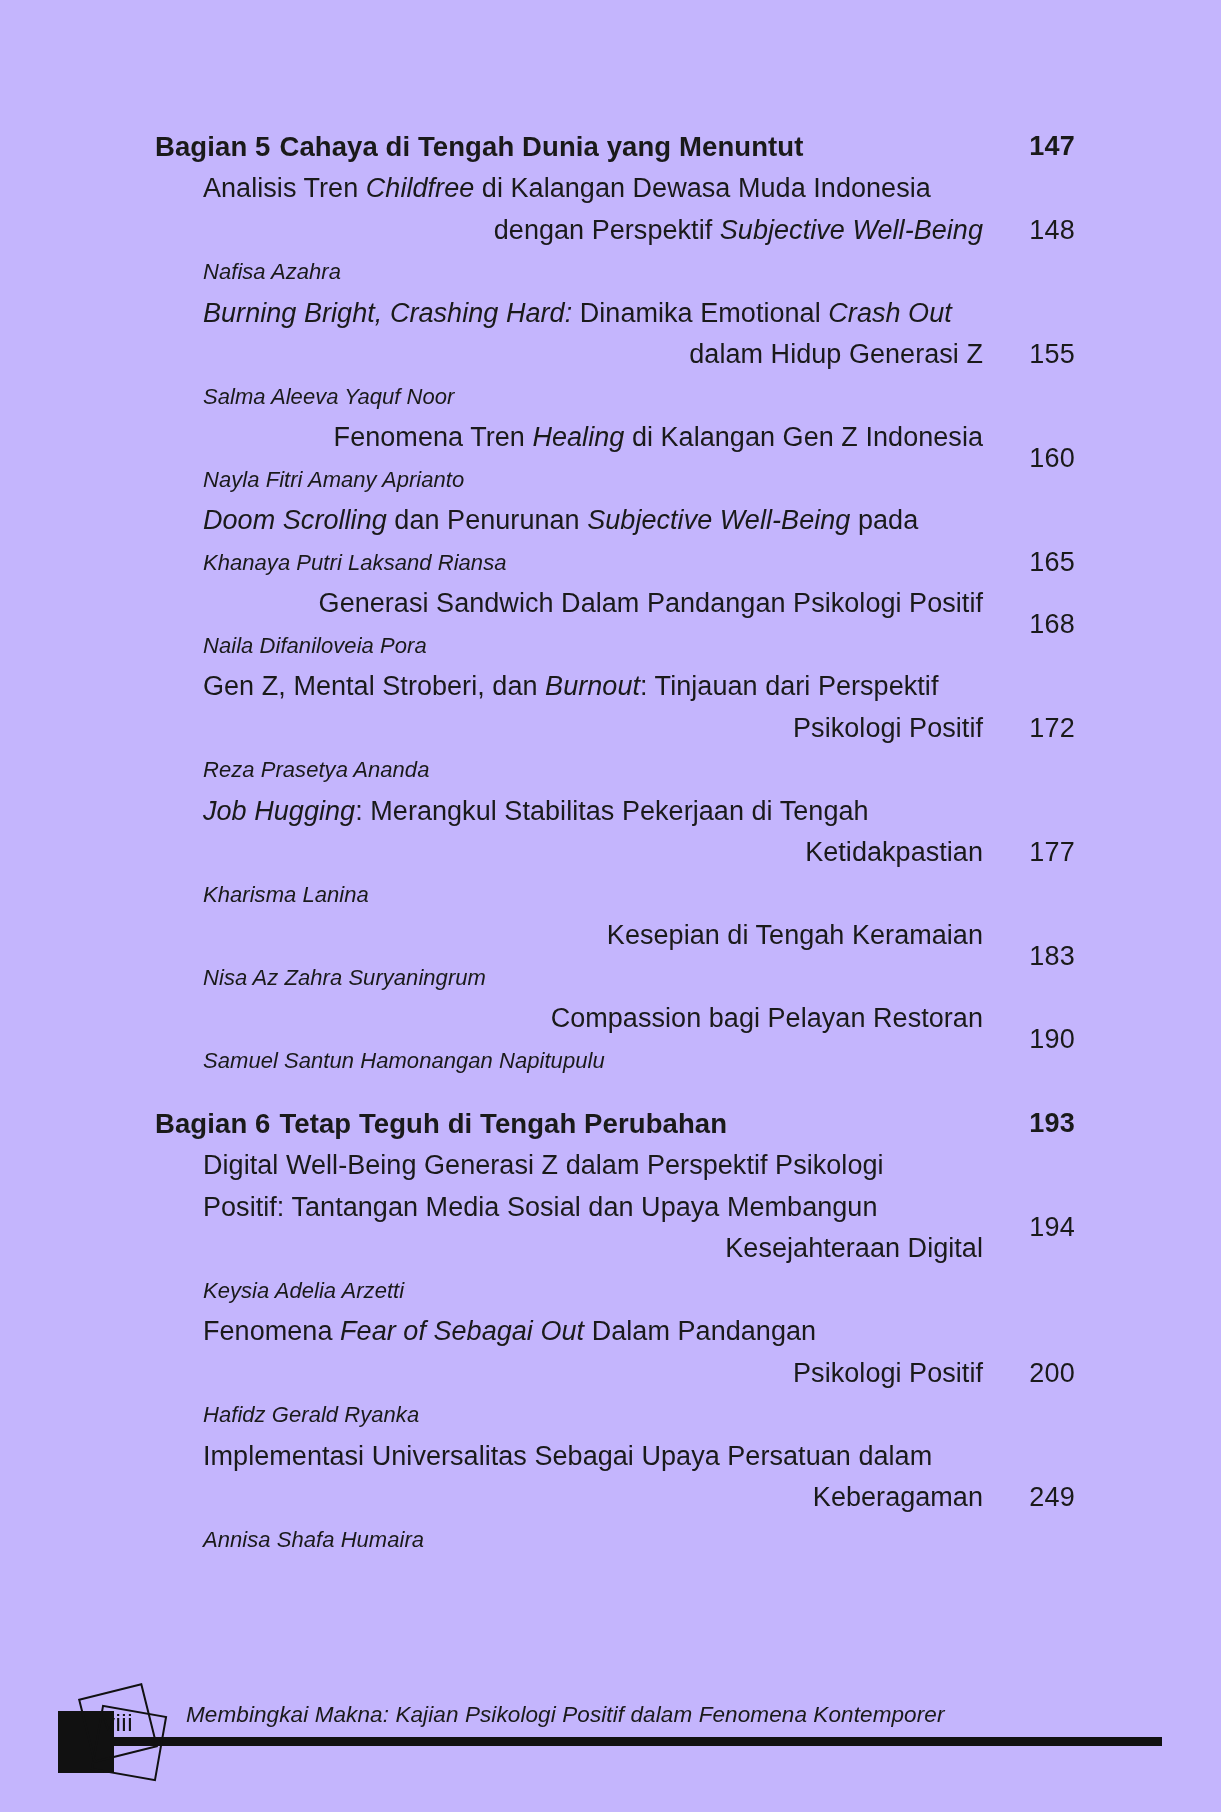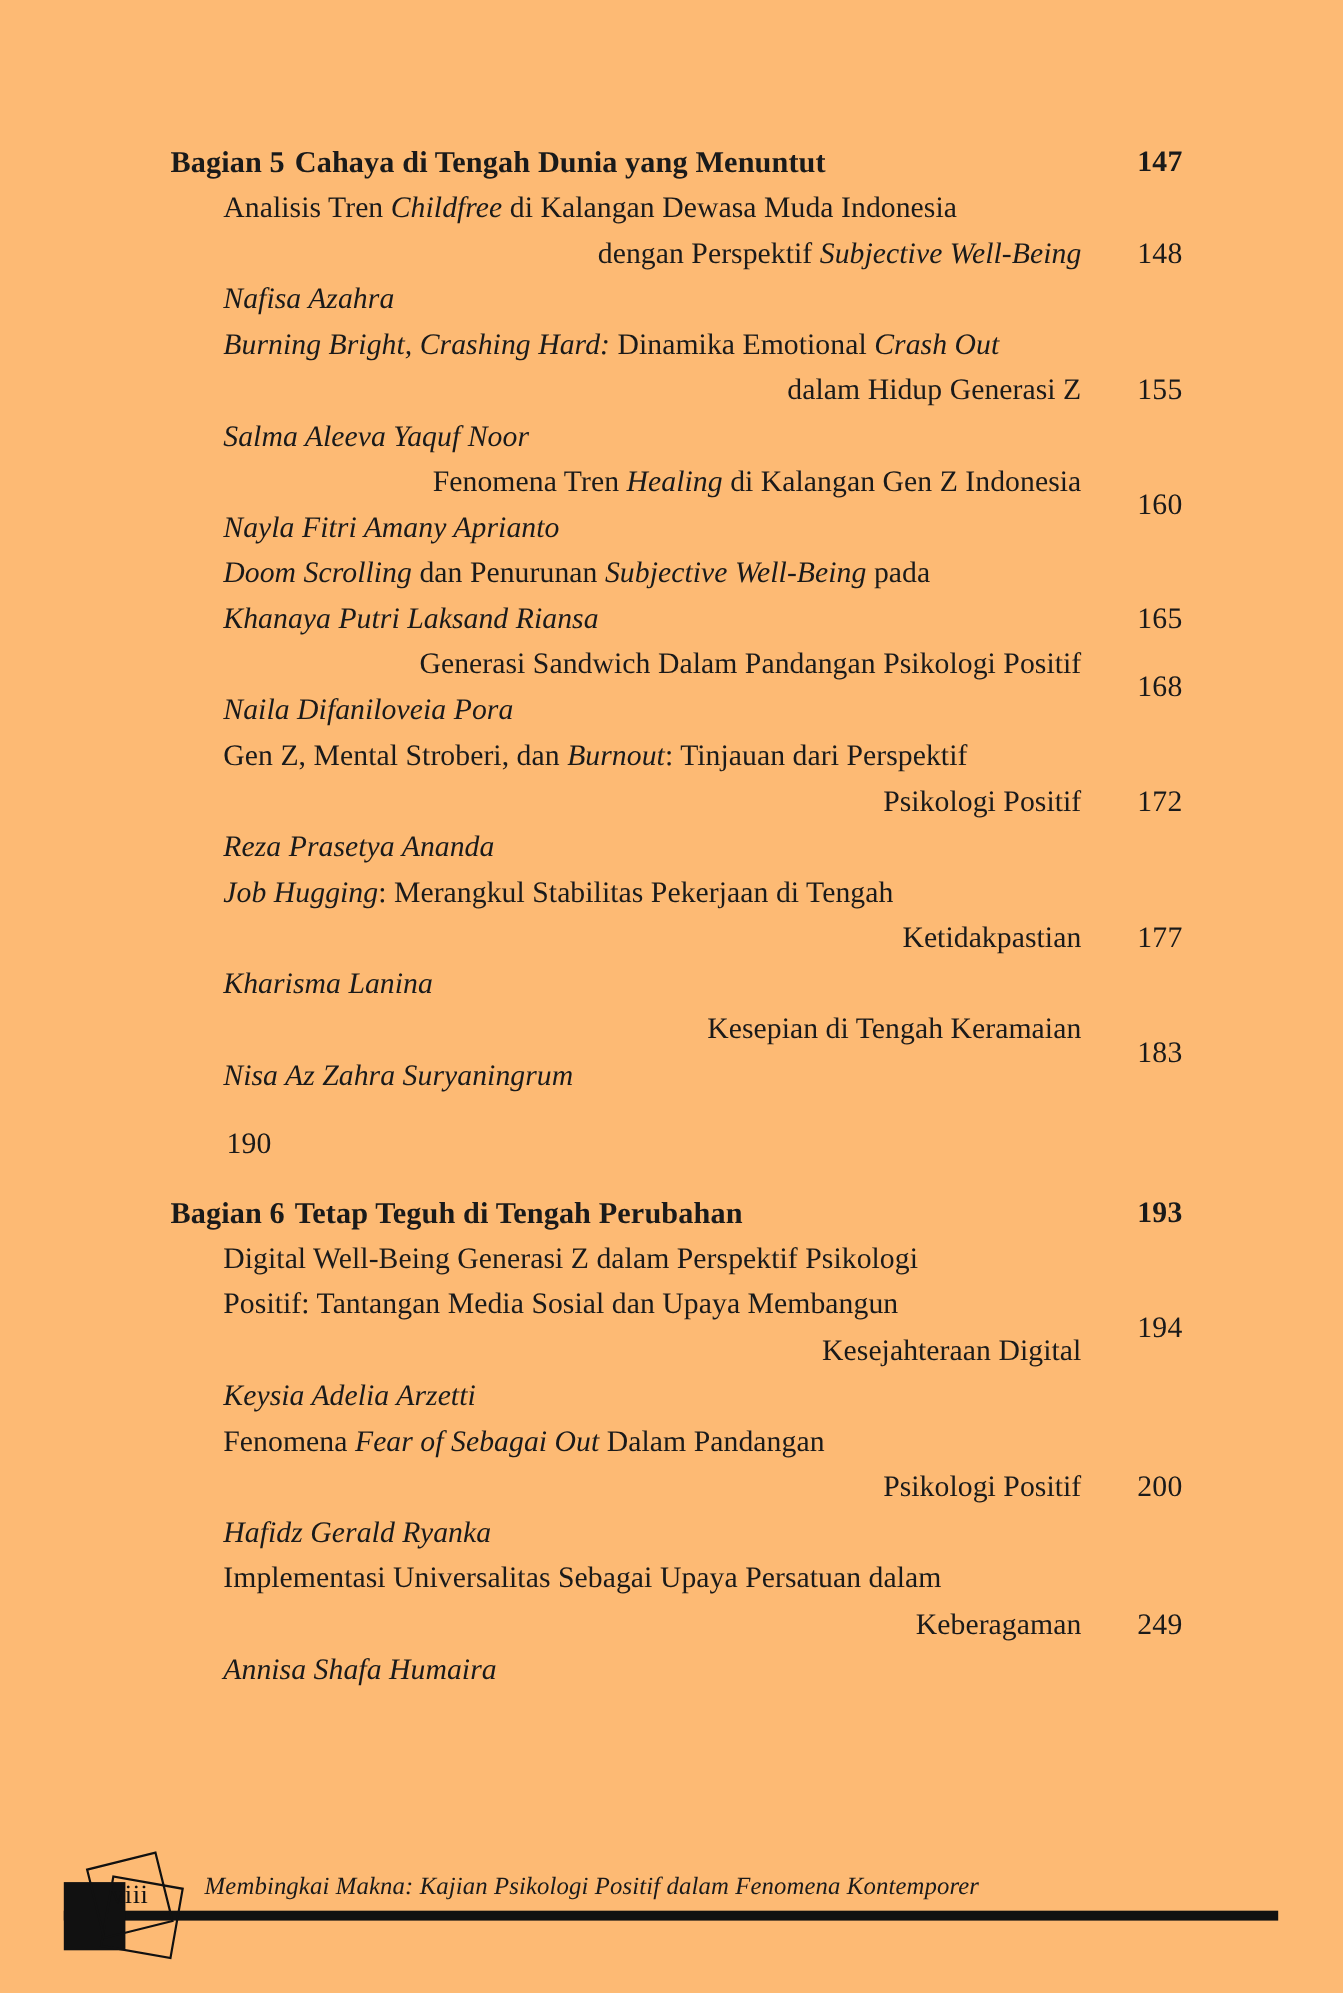--- a/index.html
+++ b/index.html
@@ -4,22 +4,22 @@
 <style>
   html, body {
     margin: 0;
     padding: 0;
     background: #ffffff;
   }
   .page {
     position: relative;
     width: 1221px;
     height: 1812px;
-    background: #fdba74;
-    font-family: Liberation Serif, serif;
+    background: #c4b5fd;
+    font-family: Liberation Sans, sans-serif;
     color: #1a1a1a;
     overflow: hidden;
   }
 
   
   .toc {
     position: absolute;
     left: 155px;
     top: 126px;
     width: 920px;
@@ -64,21 +64,21 @@
     line-height: 41.5px;
     margin: 0;
     text-align: justify;
     text-justify: inter-word;
     letter-spacing: 0.05px;
   }
   .entry-title.last-line { text-align: right; }
 
   .entry-author {
     font-style: italic;
-    font-size: 27px;
+    font-size: 22px;
     line-height: 41.5px;
     margin: 0;
     letter-spacing: 0.05px;
   }
 
   .it { font-style: italic; }
 
   .spacer-part { height: 22px; }
 
   
@@ -229,20 +229,26 @@
       <div class="toc-row">
         <div class="toc-text">
           <div class="entry-block">
             <div class="entry-title last-line"><span>Kesepian di Tengah Keramaian</span></div>
             <div class="entry-author">Nisa Az Zahra Suryaningrum</div>
           </div>
         </div>
         <div class="toc-page" style="padding-top: 20.75px;">183</div>
       </div>
       <div class="toc-row">
+        <div class="toc-text">
+          <div class="entry-block">
+            <div class="entry-title last-line"><span>Compassion bagi Pelayan Restoran</span></div>
+            <div class="entry-author">Samuel Santun Hamonangan Napitupulu</div>
+          </div>
+        </div>
         <div class="toc-page" style="padding-top: 20.75px;">190</div>
       </div>
       <div class="spacer-part"></div>
       <div class="toc-row">
         <div class="toc-text">
           <div class="part-heading"><span>Bagian 6</span><span class="part-gap"></span><span>Tetap Teguh di Tengah Perubahan</span></div>
         </div>
         <div class="toc-page" style="font-weight: bold;">193</div>
       </div>
       <div class="toc-row">

